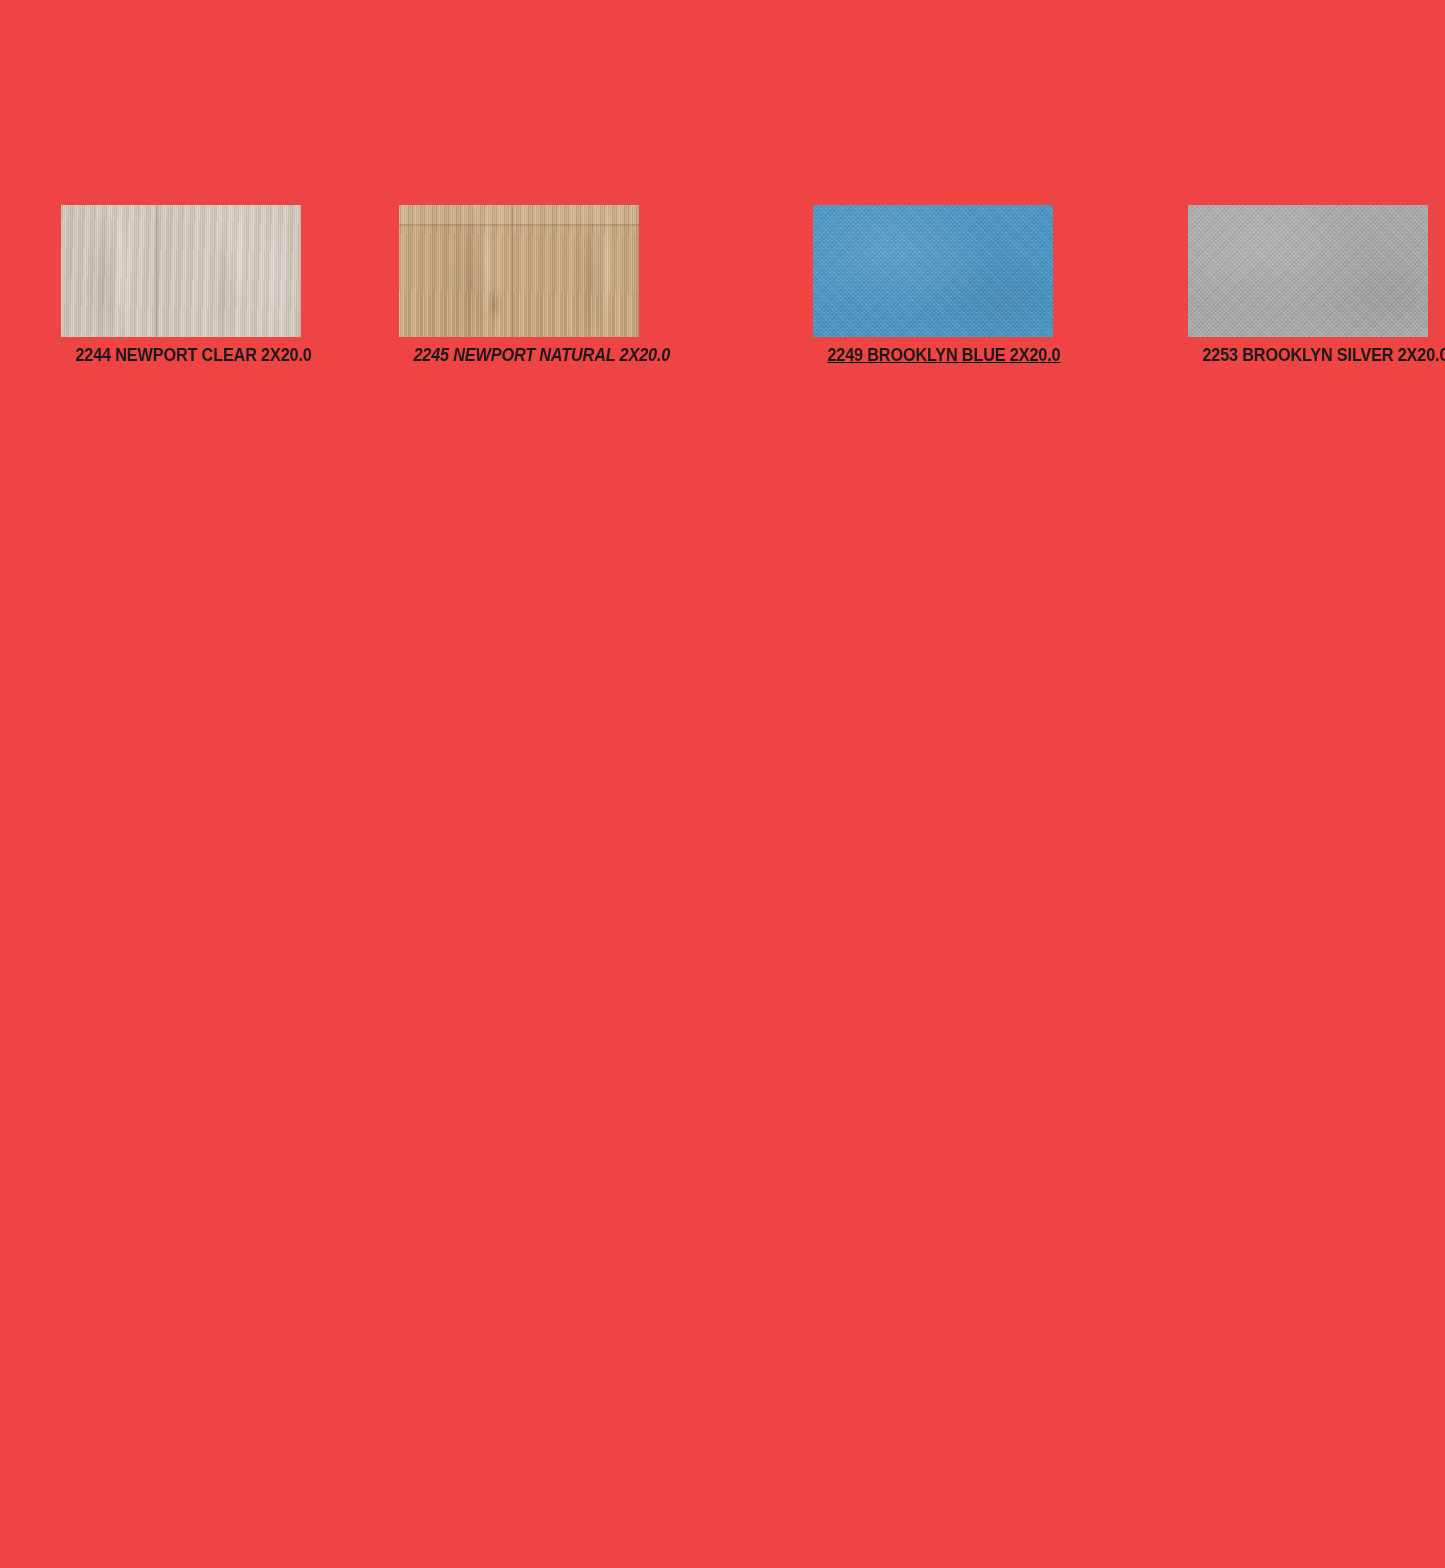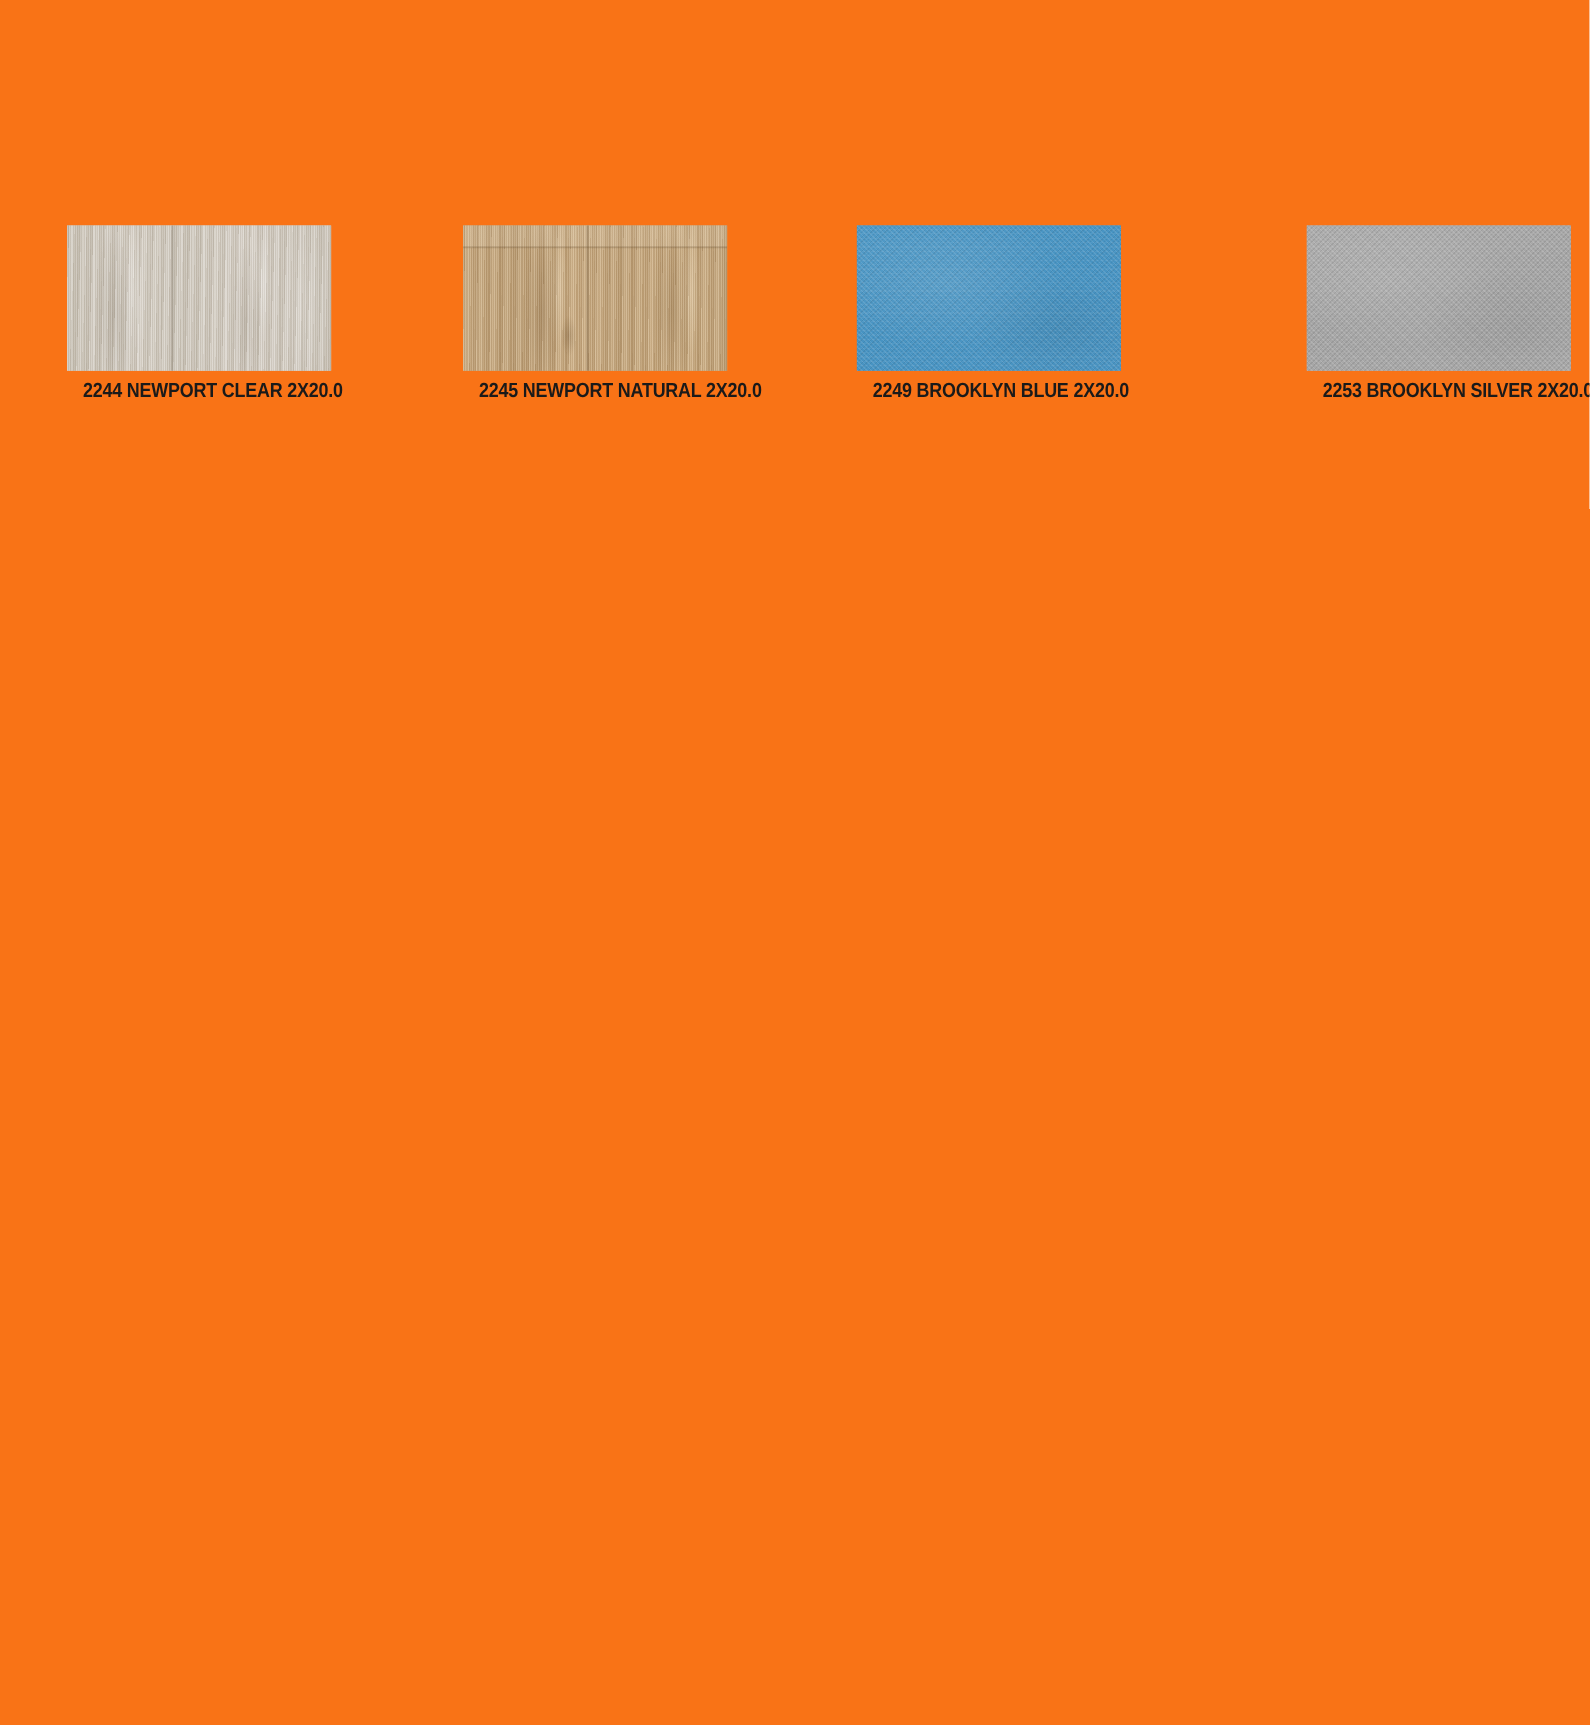--- a/index.html
+++ b/index.html
@@ -15,40 +15,40 @@
     font-family: "Liberation Sans", sans-serif;
     overflow: hidden;
   }
 
   #swatch-sheet {
     position: absolute;
     left: 0;
     top: 0;
     width: 1445px;
     height: 1568px;
-    background: #f97316;
+    background: #ef4444;
   }
 
   .swatch-row {
     position: absolute;
     left: 0;
     top: 205px;
     width: 1445px;
     height: 170px;
   }
 
   .swatch-card {
     position: absolute;
     top: 0;
     width: 240px;
   }
 
   .swatch-card.pos-0 { left: 61px;   }
-  .swatch-card.pos-1 { left: 421px;  }
-  .swatch-card.pos-2 { left: 779px;  }
+  .swatch-card.pos-1 { left: 399px; font-style: italic;  }
+  .swatch-card.pos-2 { left: 813px; text-decoration: underline;  }
   .swatch-card.pos-3 { left: 1188px; }
 
   .swatch-image {
     position: relative;
     width: 240px;
     height: 132px;
     overflow: hidden;
     background: #cccccc;
   }
 

